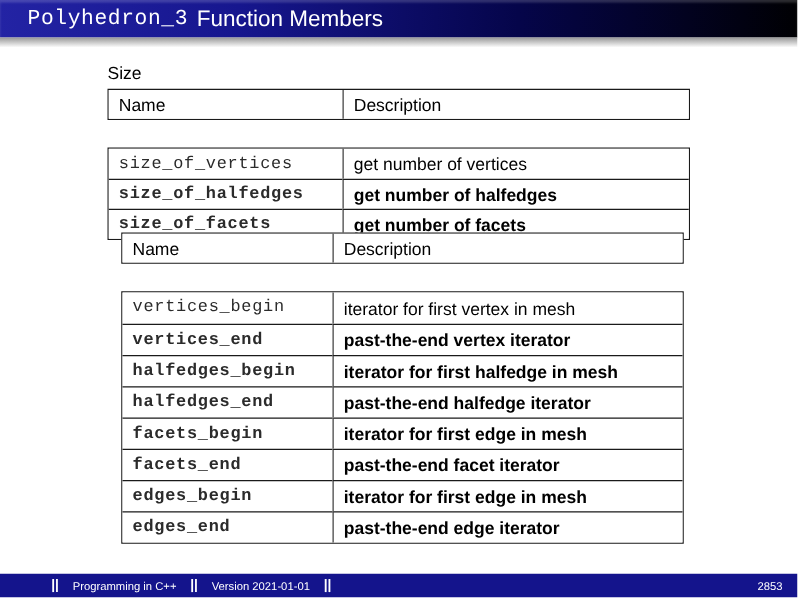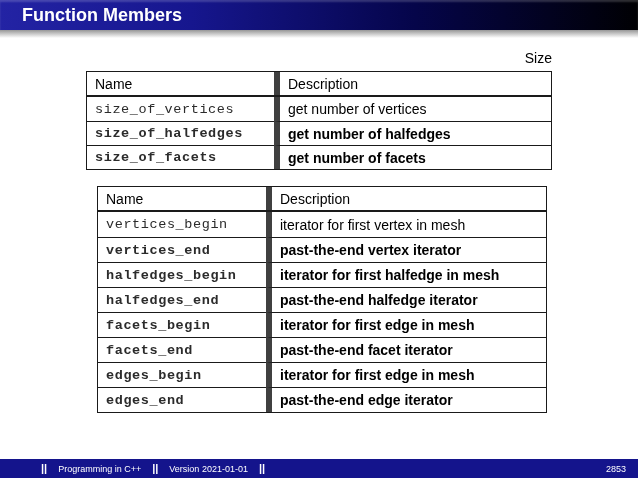--- a/index.html
+++ b/index.html
@@ -27,60 +27,60 @@
   }
   .frametitle .code {
     font-family: "Liberation Mono", "DejaVu Sans Mono", monospace;
     font-size: 17px;
     letter-spacing: 0.5px;
     margin-right: 7px;
     white-space: pre;
   }
   .frametitle .plain {
     font-size: 18px;
-    font-weight: bold;
+    font-weight: normal;
   }
   .title-shadow {
     position: absolute; top: 30px; left: 0; right: 0;
     height: 8px;
     background: linear-gradient(to bottom, #979797, #ffffff);
   }
 
   
   .table-section { position: absolute; }
   #size-section { top: 50px; left: 86px; width: 466px; --name-w: 187px; --row-h: 24px; }
   #iter-section { top: 186px; left: 97px; width: 450px; --name-w: 168px; --row-h: 25px; }
 
   .caption {
-    text-align: right;
+    text-align: left;
     font-size: 14px;
     line-height: 16px;
     height: 16px;
     margin-bottom: 5px;
     color: #000;
   }
   .tbox {
     display: grid;
     grid-template-columns: var(--name-w) 1fr;
     border: 1px solid #1a1a1a;
     background: #fff;
   }
-  .tbox.thead { margin-bottom: 0; text-align: center; }
+  .tbox.thead { margin-bottom: 22px; text-align: center; }
   .trow { display: contents; }
   .cell {
     box-sizing: border-box;
     height: var(--row-h);
     display: flex; align-items: center;
     padding: 0 8px;
     font-size: 14px;
     color: #000;
     background: #fff;
   }
   .thead .cell { height: 23px; }
-  .desc-cell { border-left: 6px solid #404040; }
+  .desc-cell { border-left: 1px solid #404040; }
   .tbody .trow + .trow .cell { border-top: 1px solid #1a1a1a; font-weight: bold; }
   .name-cell.mono {
     font-family: "Liberation Mono", "DejaVu Sans Mono", monospace;
     font-size: 13.5px;
     letter-spacing: 0.6px;
     color: #2b2b2b;
   }
 
   
   .footline {
@@ -100,20 +100,21 @@
     line-height: 1;
   }
   .footline .page { margin-left: auto; }
 </style>
 </head>
 <body>
 
 <div class="slide">
 
   <header class="frametitle">
+    <span class="code">Polyhedron_3</span>
     <span class="plain">Function Members</span>
   </header>
   <div class="title-shadow"></div>
 
   <section class="table-section" id="size-section">
     <div class="caption">Size</div>
     <div class="tbox thead">
       <div class="cell name-cell">Name</div>
       <div class="cell desc-cell">Description</div>
     </div>

